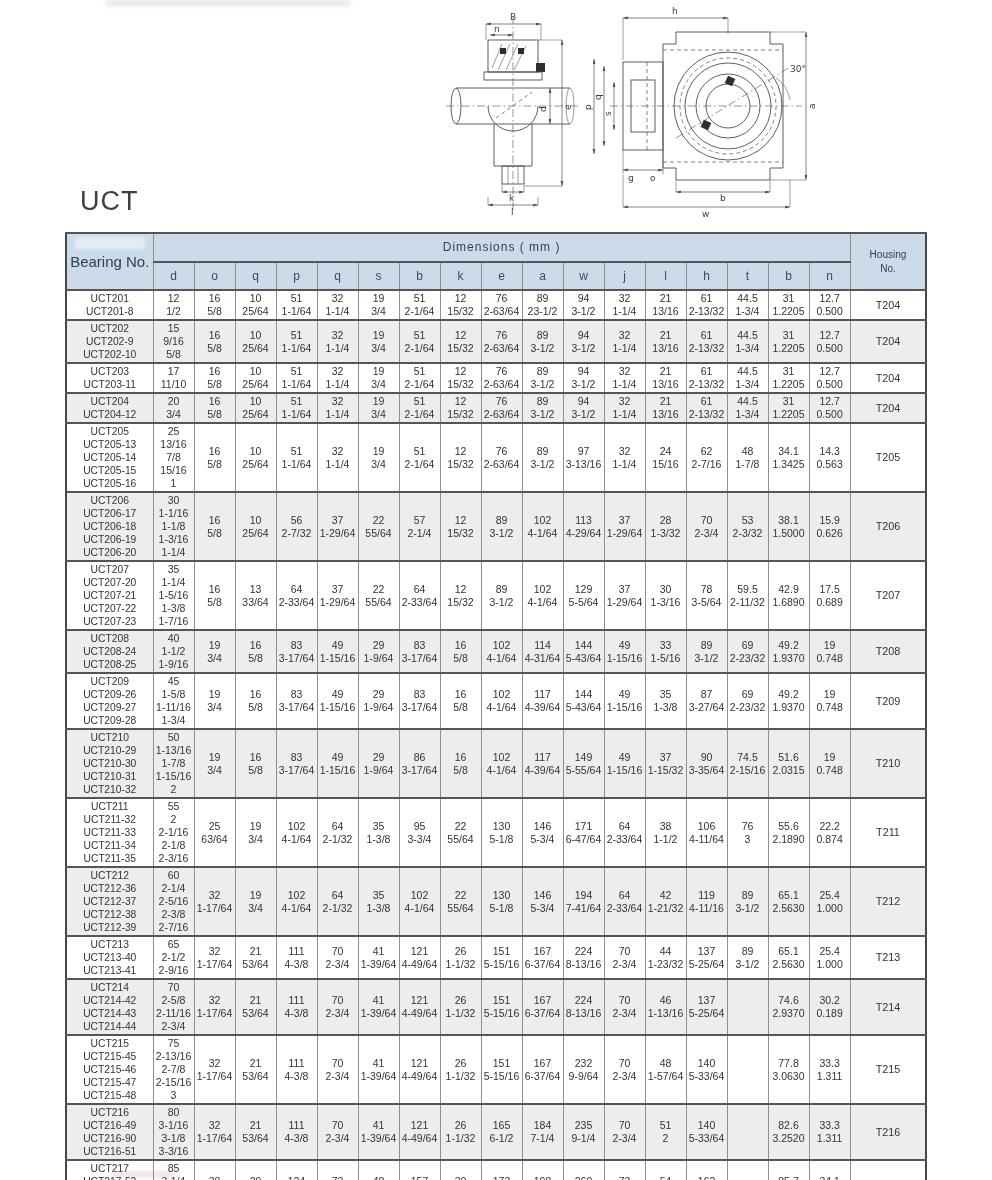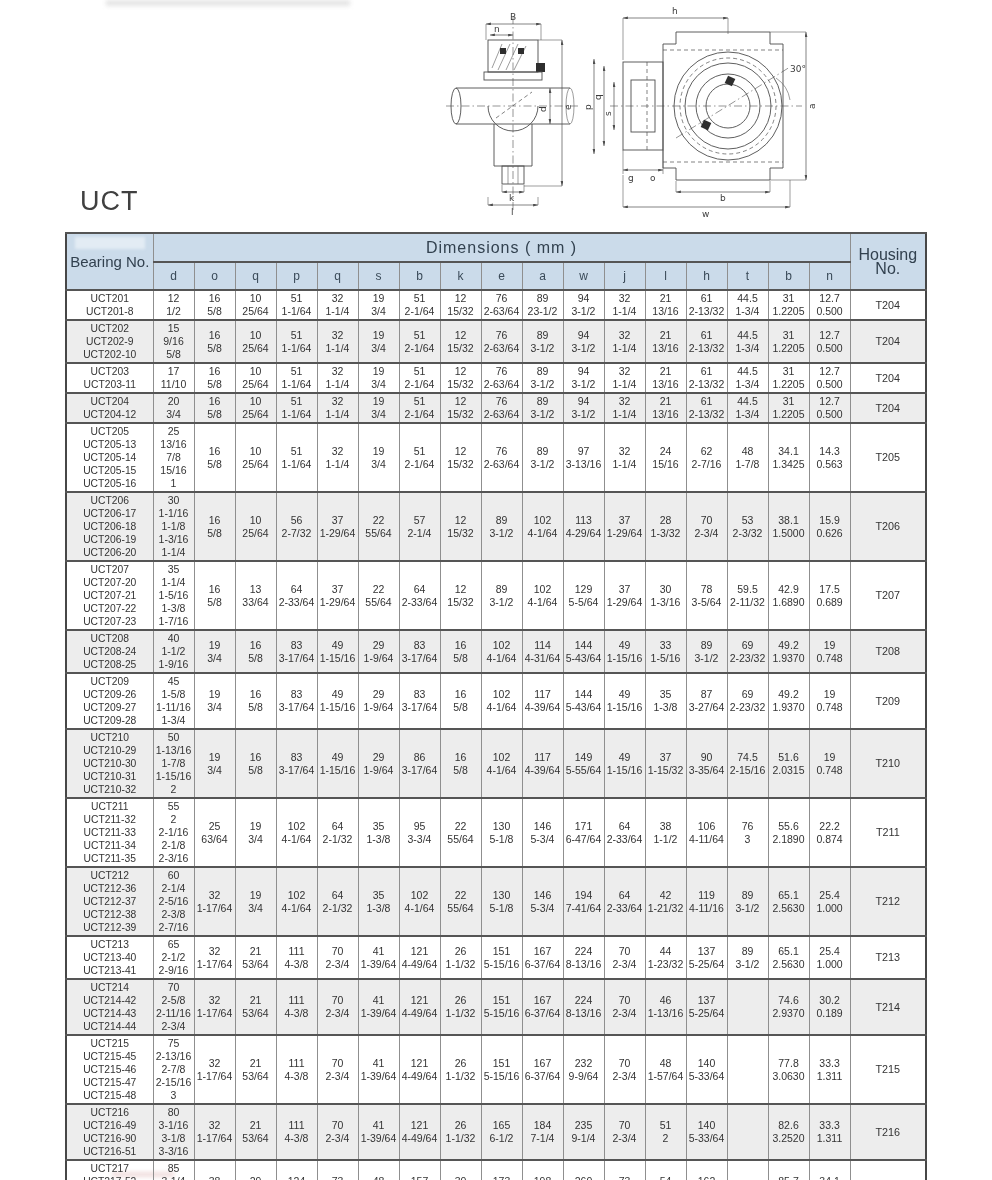--- a/index.html
+++ b/index.html
@@ -31,25 +31,25 @@
   .table-wrap{position:absolute;left:65px;top:232px;}
   table.dim-table{border-collapse:collapse;table-layout:fixed;width:860px;
       font-size:10.5px;line-height:13px;}
   table.dim-table th,table.dim-table td{
       border-left:1px solid #8f8f8f;border-right:1px solid #8f8f8f;
       border-top:2px solid #555;border-bottom:2px solid #555;
       text-align:center;vertical-align:middle;padding:1px 0;
       white-space:pre-line;overflow:hidden;}
   table.dim-table{border:2px solid #474747;}
   th{background:#cbdbea;color:#32414f;font-weight:normal;}
-  th.dims-span{font-size:16px;letter-spacing:1px;height:25px;}
+  th.dims-span{font-size:12px;letter-spacing:1px;height:25px;}
   th.bearing-hd{font-size:15px;position:relative;}
   th.bearing-hd .wm{position:absolute;left:8px;top:3px;width:70px;height:12px;
       background:#e3ecf4;filter:blur(1.5px);}
-  th.housing-hd{font-size:16px;line-height:14px;margin-top:40px;}
+  th.housing-hd{font-size:10px;line-height:14px;margin-top:40px;}
   th.col-letter{font-size:12px;height:24px;color:#3a4a58;}
   td.bearing{text-align:left;padding-left:11px;font-size:10.3px;margin-left:21px;}
   td.housing{font-size:10.8px;}
   tr.shaded td{background:#ededed;}
 </style>
 </head>
 <body>
 
 <div class="smudge-top"></div>
 <div class="smudge-bottom"></div>

